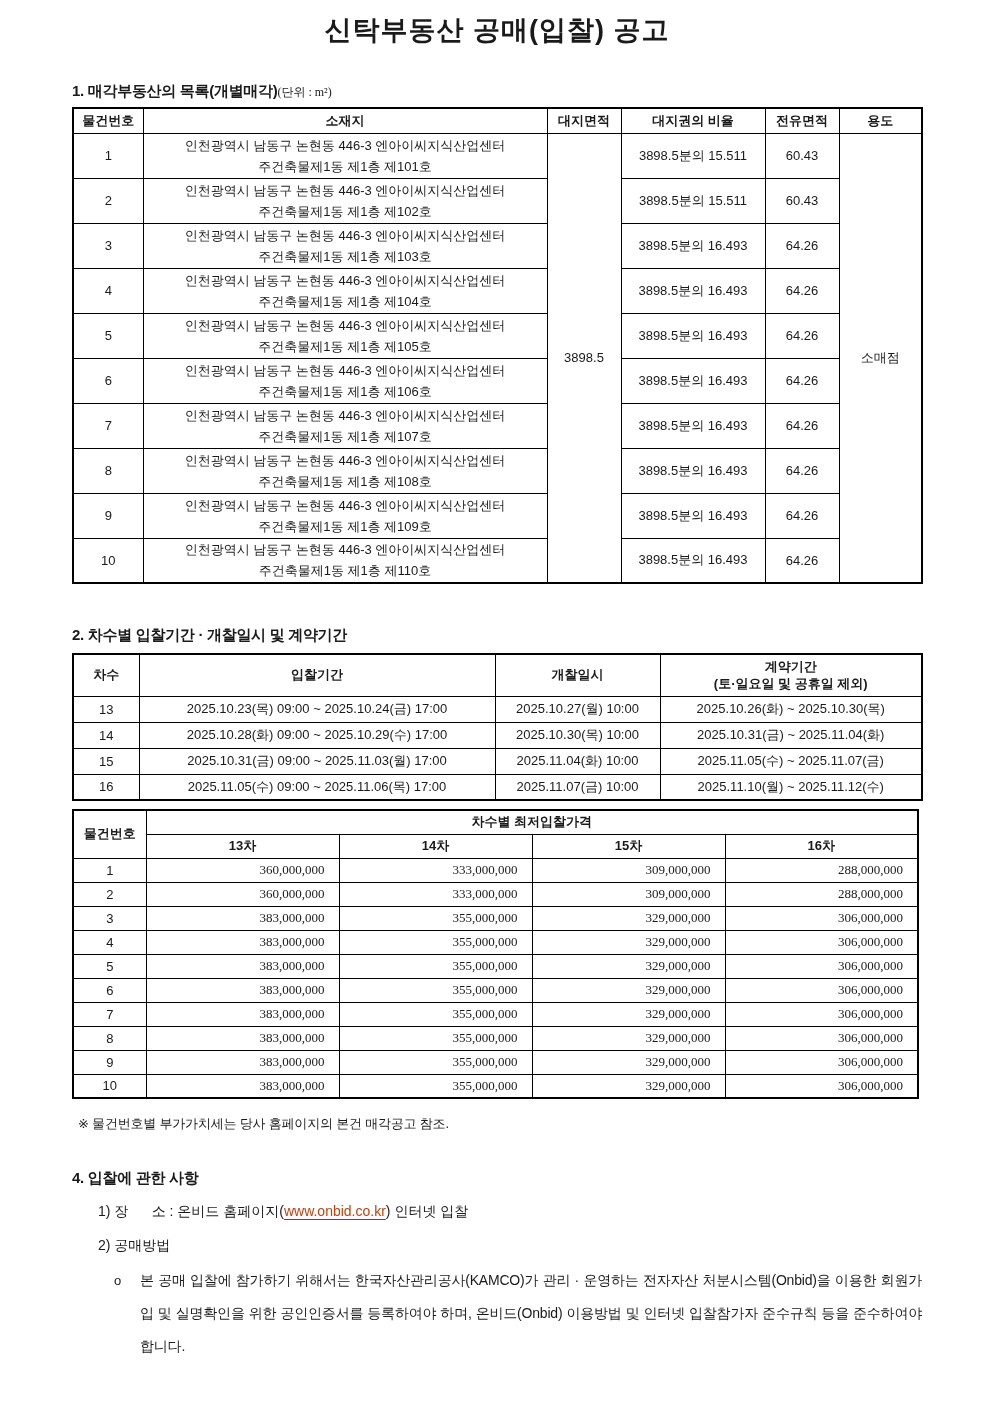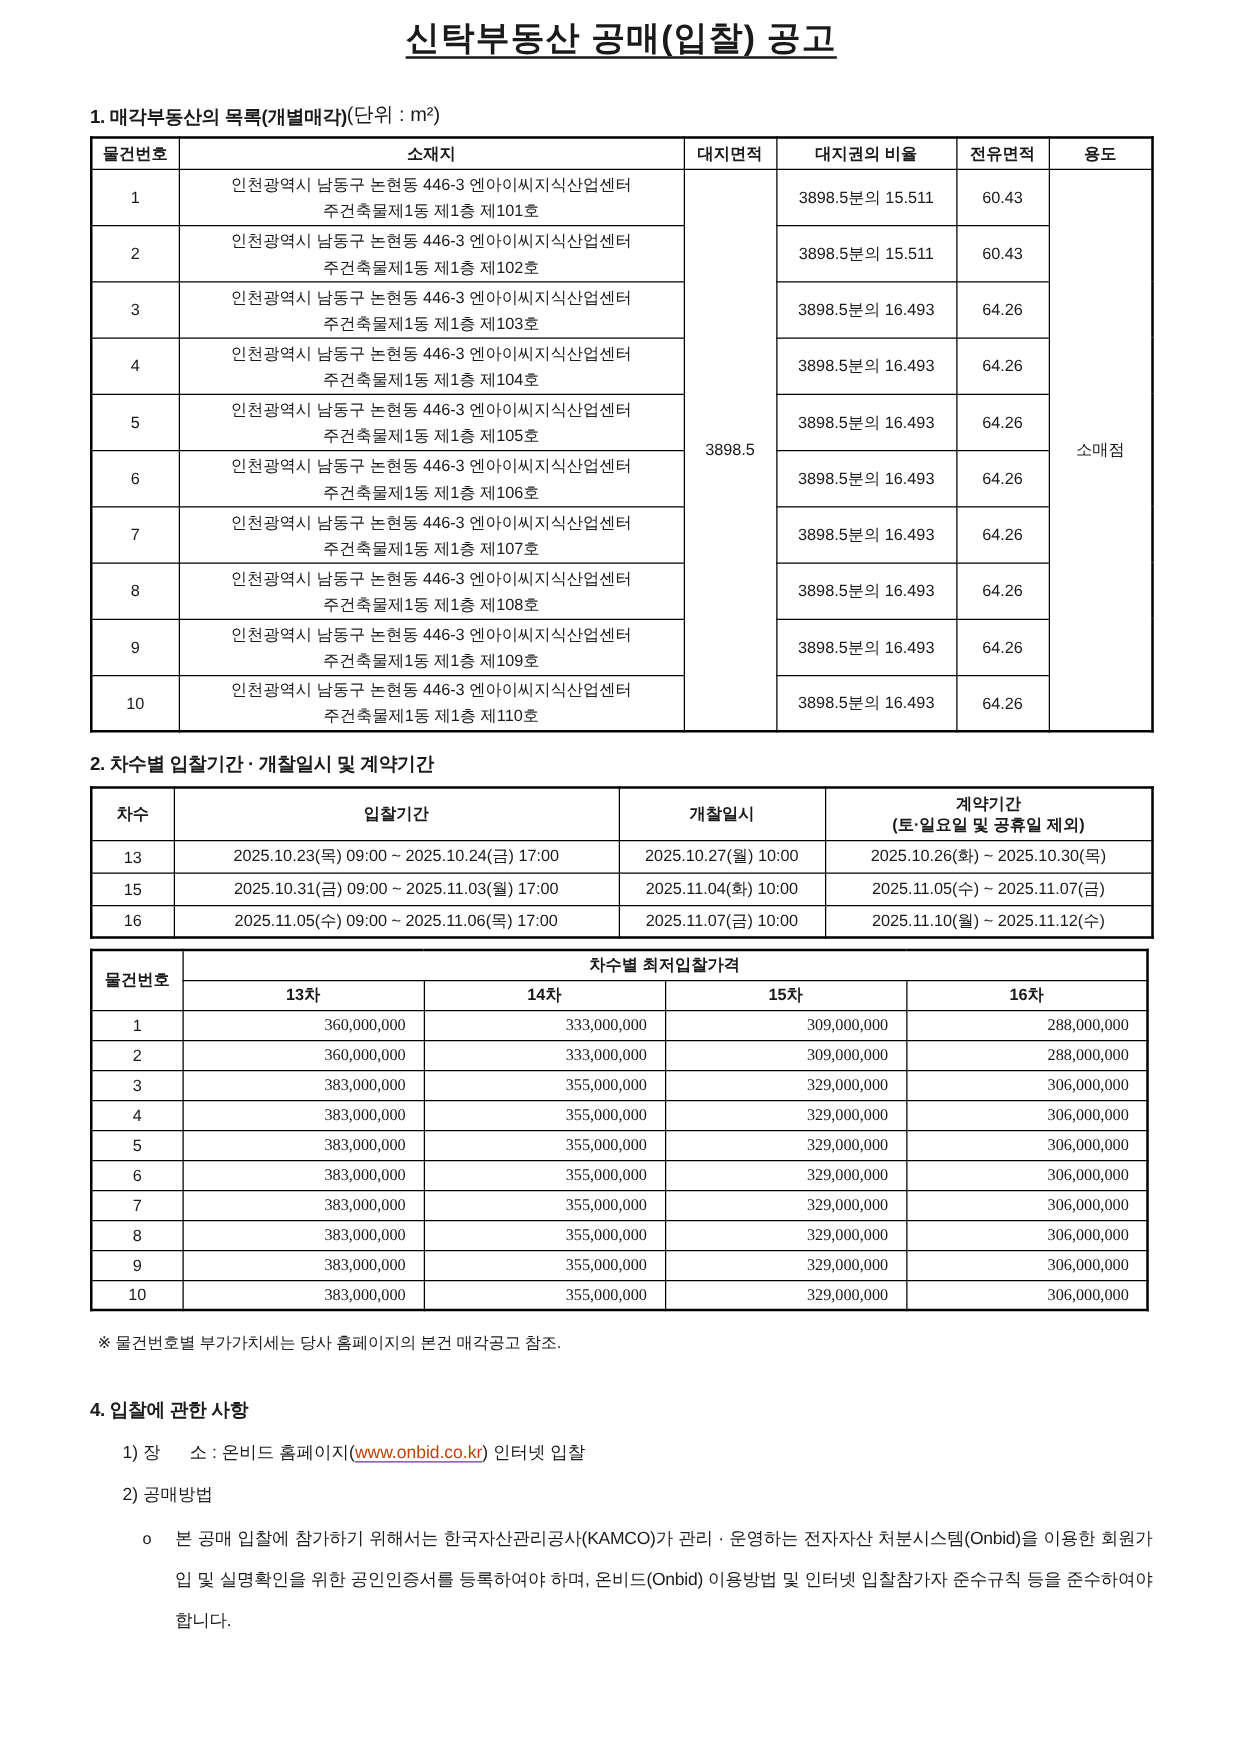--- a/index.html
+++ b/index.html
@@ -15,37 +15,37 @@
   .content { padding: 10px 70px 0 72px; }
 
   .doc-title {
     text-align: center;
     font-size: 27px;
     font-weight: bold;
     letter-spacing: 1px;
     margin-top: 2px;
   }
   .doc-title span {
-    text-decoration: underline;
     text-decoration-thickness: 2px;
     text-underline-offset: 6px;
   }
 
   .sec-head-row {
     display: flex;
     align-items: flex-end;
   }
   .sec-head {
     font-size: 15px;
     font-weight: bold;
     letter-spacing: -0.3px;
   }
   .unit-label {
-    font-size: 16px;
+    font-size: 12px;
     font-weight: normal;
+    font-family: Liberation Serif, serif;
   }
 
   table {
     border-collapse: collapse;
     table-layout: fixed;
     width: 849px;
     border: 2px solid #000;
   }
   th, td {
     border: 1px solid #000;
@@ -57,21 +57,21 @@
   }
   th { font-weight: bold; }
 
   
   .t1 { margin-top: 6px; }
   .t1 thead tr { height: 25px; }
   .t1 tbody tr { height: 45px; }
   .t1 .addr { line-height: 21px; }
 
   
-  .sec2 { margin-top: 16px; }
+  .sec2 { margin-top: 42px; }
   .t2 { margin-top: 8px; }
   .t2 thead tr { height: 42px; margin-left: 36px; }
   .t2 tbody tr { height: 26px; }
   .t2 .hdr2 { line-height: 17px; }
 
   
   .sec3 { margin-top: 35px; }
   .t3 { margin-top: 8px; width: 845px; }
   .t3 thead tr { height: 24px; }
   .t3 tbody tr { height: 24px; }
@@ -268,20 +268,26 @@
           <div>(토·일요일 및 공휴일 제외)</div>
         </th>
       </tr>
     </thead>
     <tbody>
         <tr>
           <td>13</td>
           <td>2025.10.23(목) 09:00 ~ 2025.10.24(금) 17:00</td>
           <td>2025.10.27(월) 10:00</td>
           <td>2025.10.26(화) ~ 2025.10.30(목)</td>
+        </tr>
+        <tr>
+          <td>14</td>
+          <td>2025.10.28(화) 09:00 ~ 2025.10.29(수) 17:00</td>
+          <td>2025.10.30(목) 10:00</td>
+          <td>2025.10.31(금) ~ 2025.11.04(화)</td>
         </tr>
         <tr>
           <td>15</td>
           <td>2025.10.31(금) 09:00 ~ 2025.11.03(월) 17:00</td>
           <td>2025.11.04(화) 10:00</td>
           <td>2025.11.05(수) ~ 2025.11.07(금)</td>
         </tr>
         <tr>
           <td>16</td>
           <td>2025.11.05(수) 09:00 ~ 2025.11.06(목) 17:00</td>

